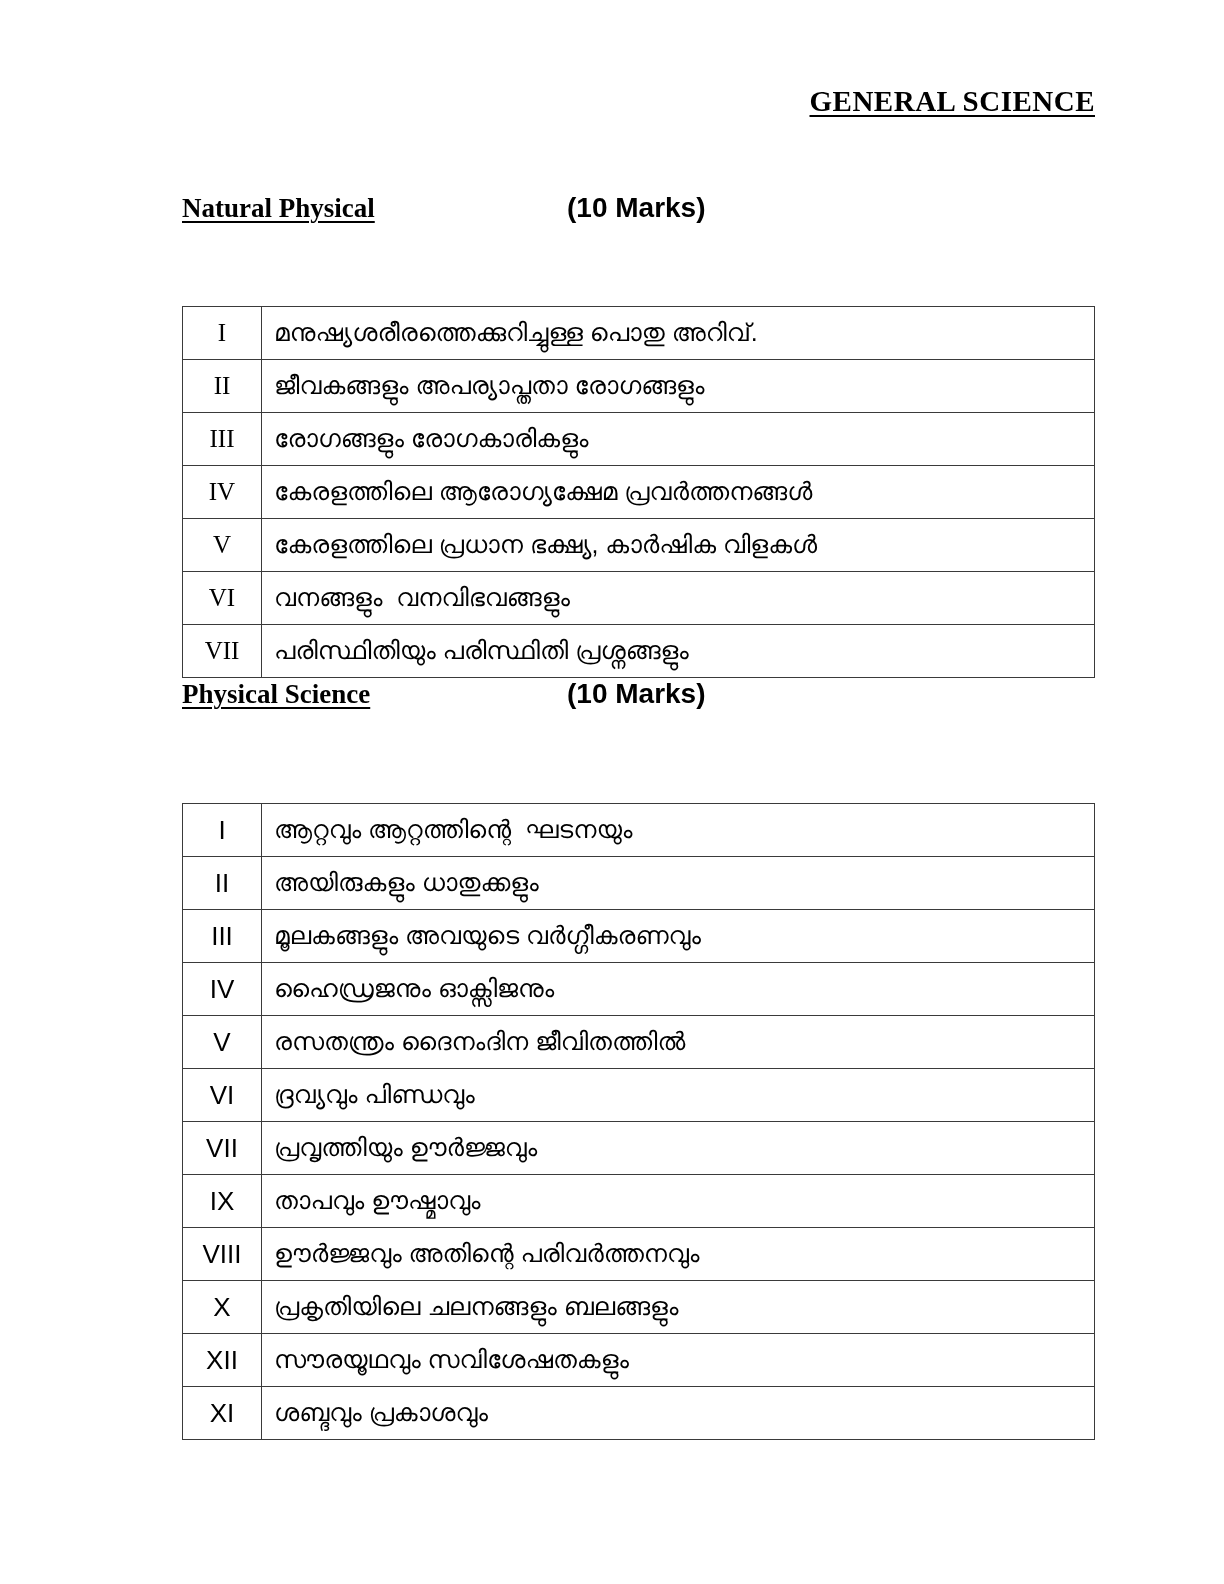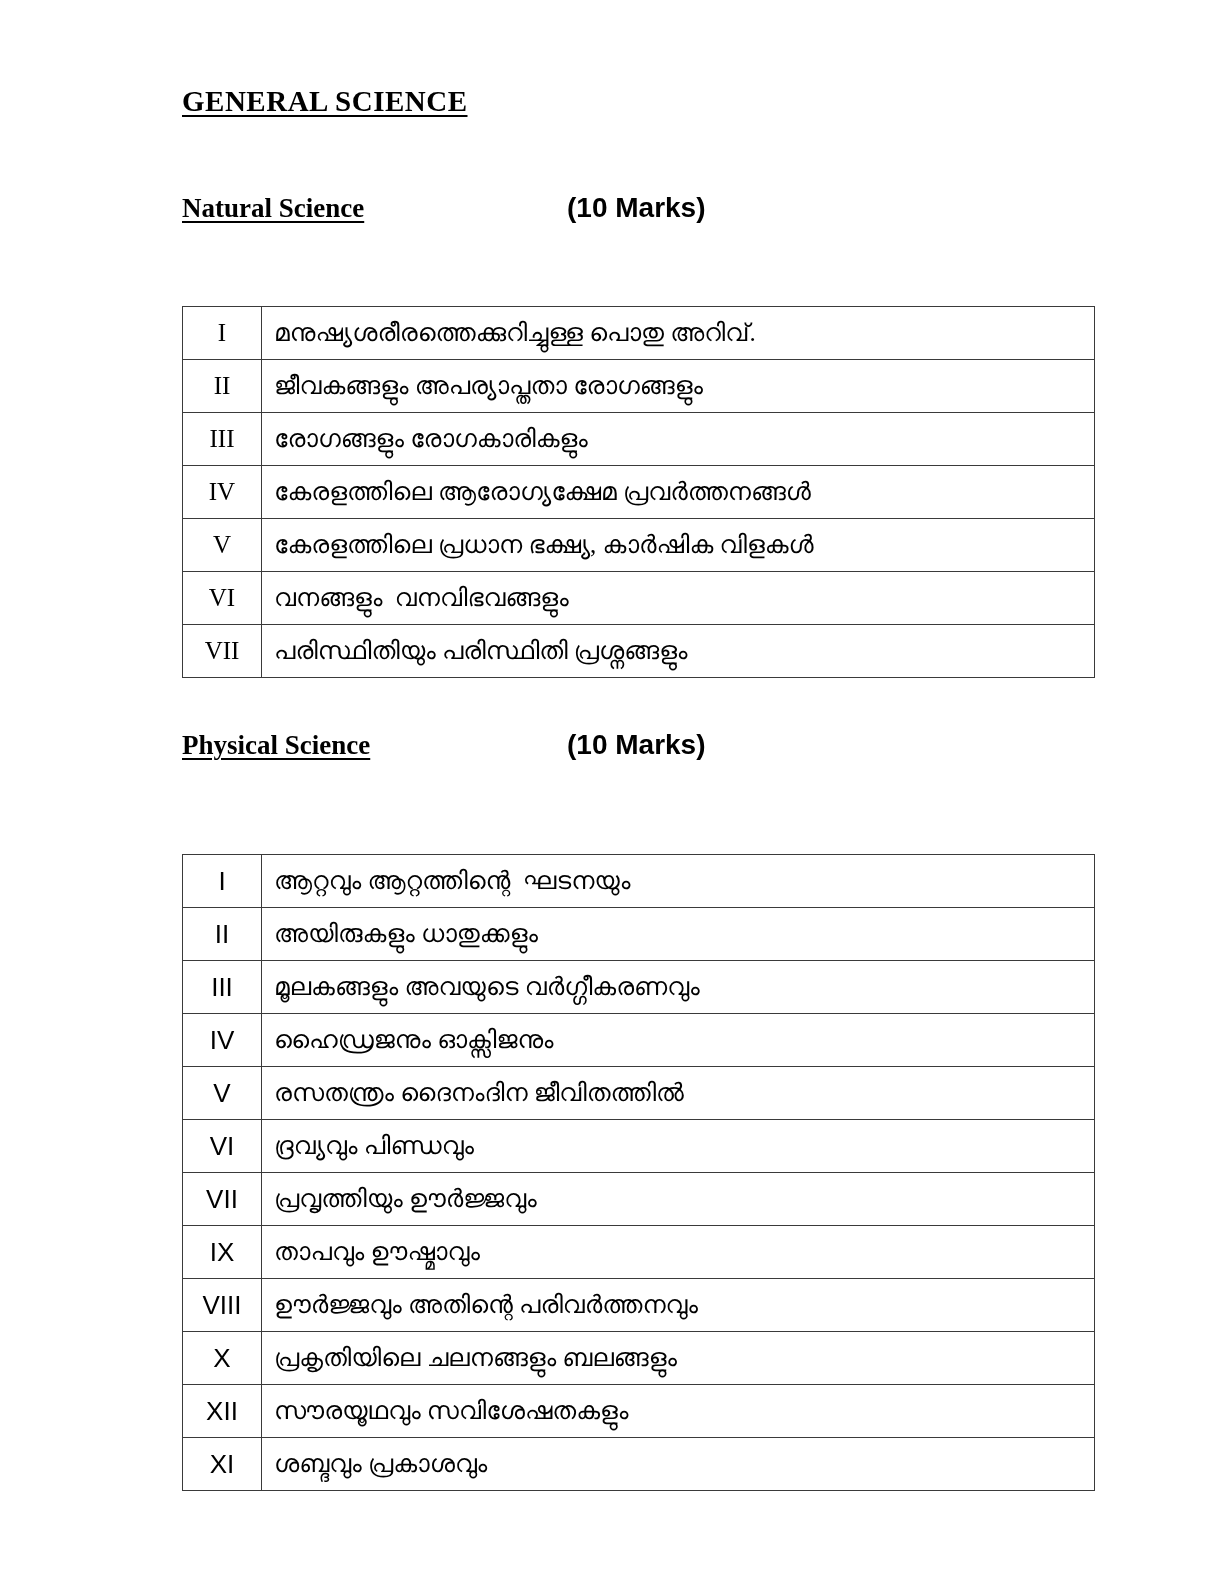--- a/index.html
+++ b/index.html
@@ -16,36 +16,36 @@
     font-family: "Liberation Sans", "DejaVu Sans", sans-serif;
     overflow: hidden;
   }
   .content {
     margin-left: 182px;
     width: 913px;
   }
   .doc-title {
     margin: 0;
     padding-top: 84px;
-    text-align: left;
+    text-align: right;
     font-family: "Liberation Serif", "DejaVu Serif", serif;
     font-weight: bold;
     font-size: 29px;
     line-height: 34px;
     letter-spacing: 0.5px;
     text-decoration: underline;
     text-underline-offset: 4px;
     text-decoration-thickness: 2px;
   }
   .section-header {
     position: relative;
     height: 34px;
   }
   .section-header.first { margin-top: 74px; }
-  .section-header.second { margin-top: 51px; }
+  .section-header.second { }
   .section-heading {
     font-family: "Liberation Serif", "DejaVu Serif", serif;
     font-weight: bold;
     font-size: 27px;
     line-height: 32px;
     text-decoration: underline;
     text-underline-offset: 4px;
     text-decoration-thickness: 2px;
   }
   .section-marks {
@@ -80,33 +80,33 @@
     font-size: 25px;
   }
   table.topics.sans-num td.num {
     font-family: "Liberation Sans", "DejaVu Sans", sans-serif;
     font-size: 26px;
   }
   table.topics td.txt {
     padding: 0 8px 0 12px;
     font-size: 25px;
     white-space: pre-wrap;
-    font-family: Liberation Serif, serif;
+    font-family: Liberation Sans, sans-serif;
   }
 </style>
 </head>
 <body>
 
 <div class="page">
   <div class="content">
 
     <h1 class="doc-title">GENERAL SCIENCE</h1>
 
     <div class="section-header first">
-      <span class="section-heading">Natural Science</span>
+      <span class="section-heading">Natural Physical</span>
       <span class="section-marks">(10 Marks)</span>
     </div>
 
     <table class="topics t1 serif-num">
       <tbody>
           <tr>
             <td class="num">I</td>
             <td class="txt">മനുഷ്യശരീരത്തെക്കുറിച്ചുള്ള പൊതു അറിവ്.</td>
           </tr>
           <tr>

